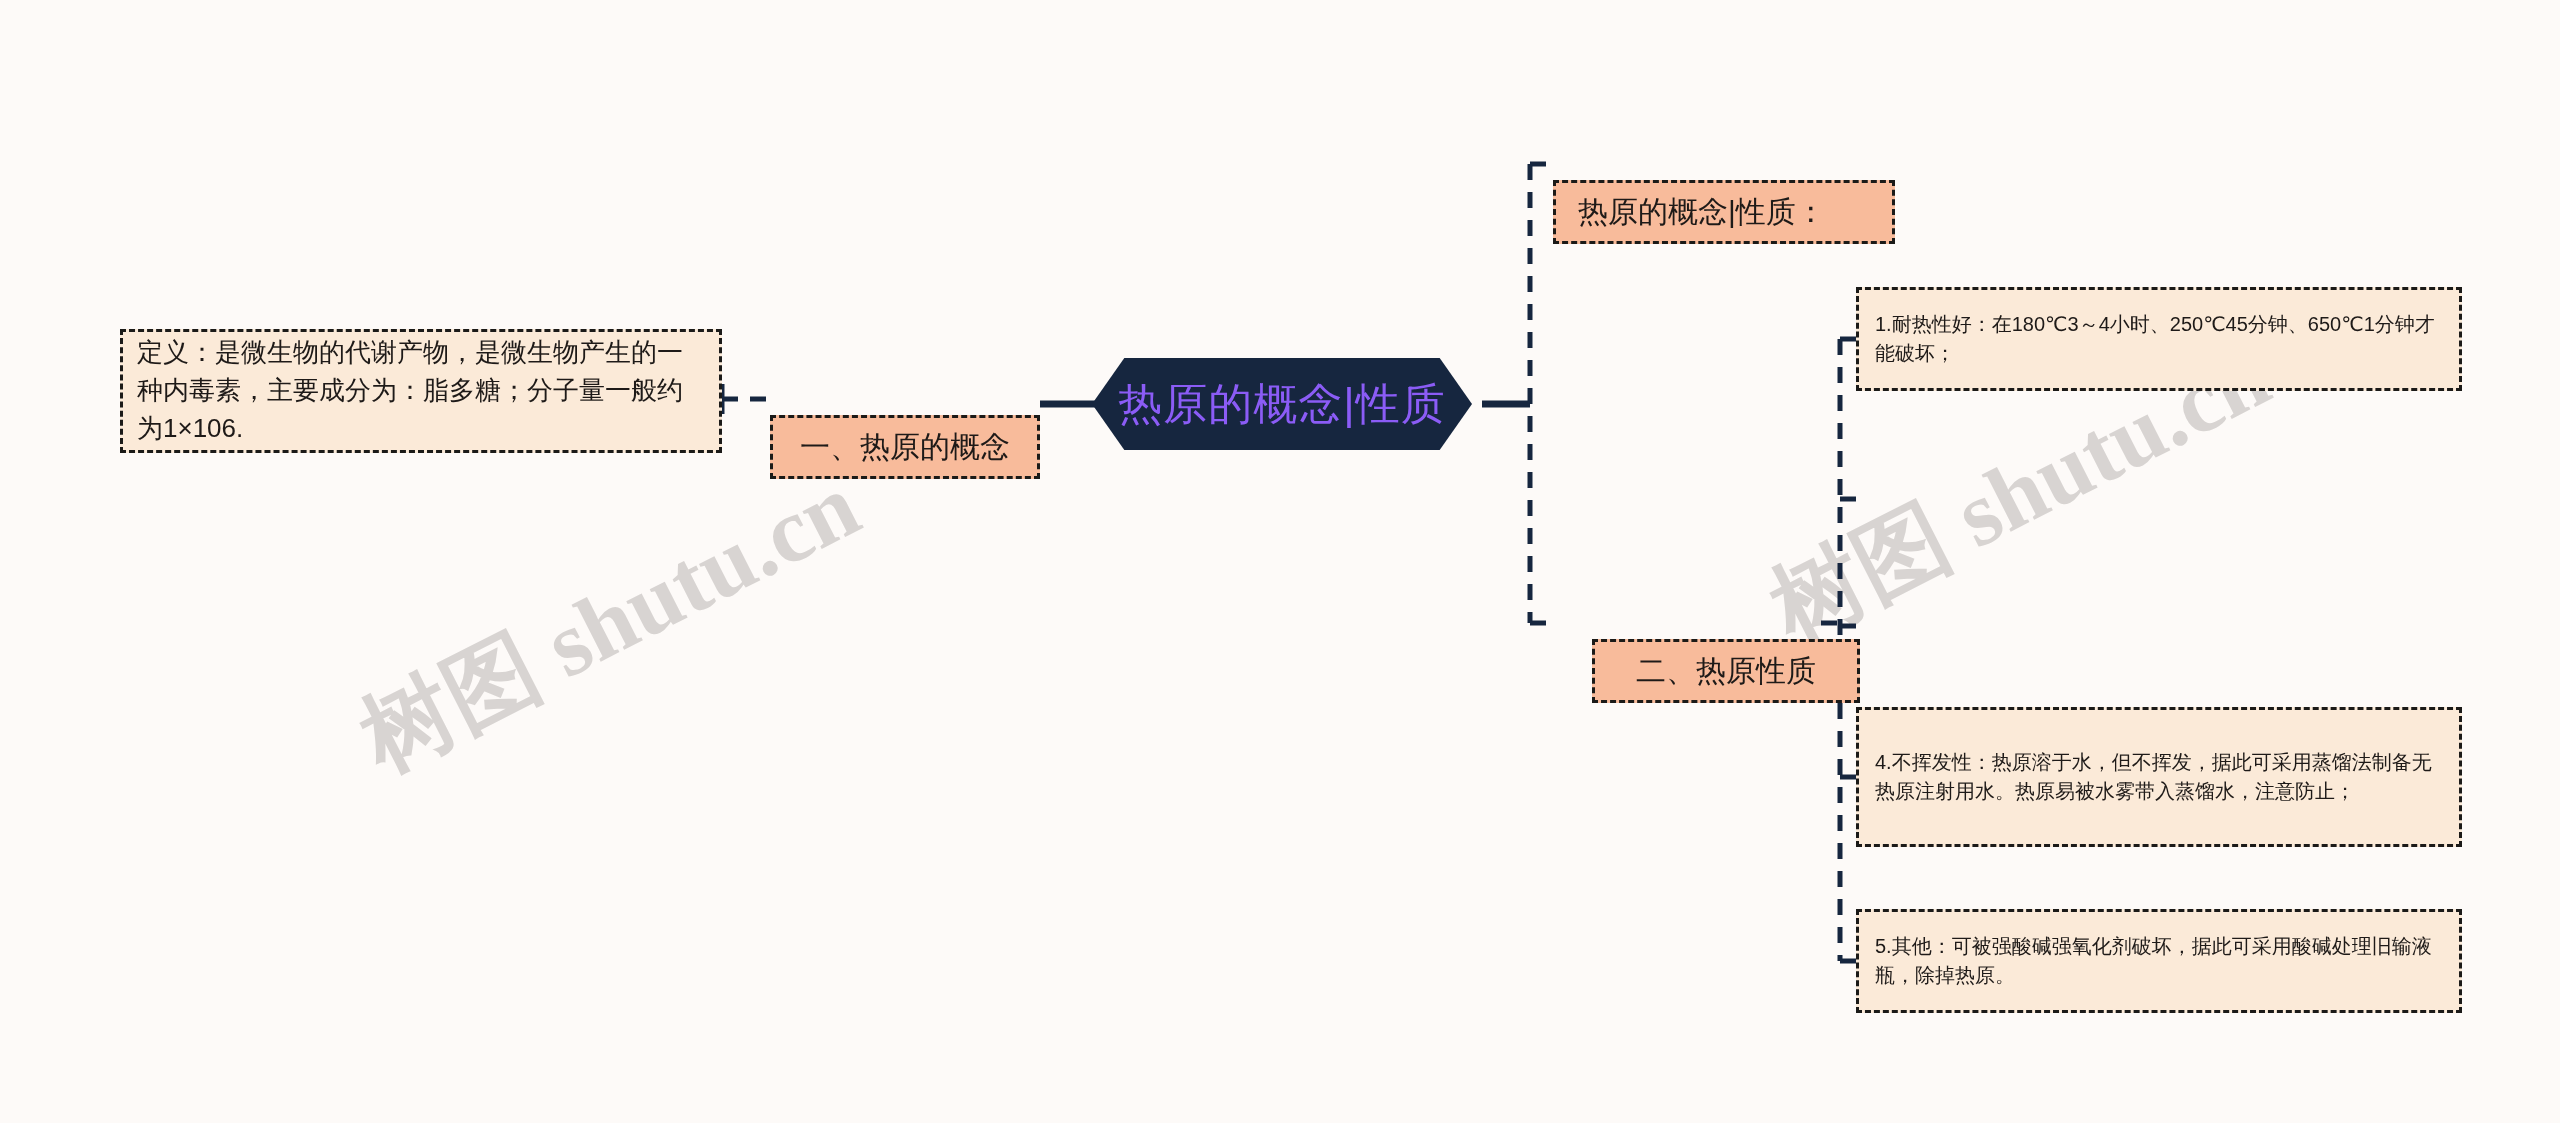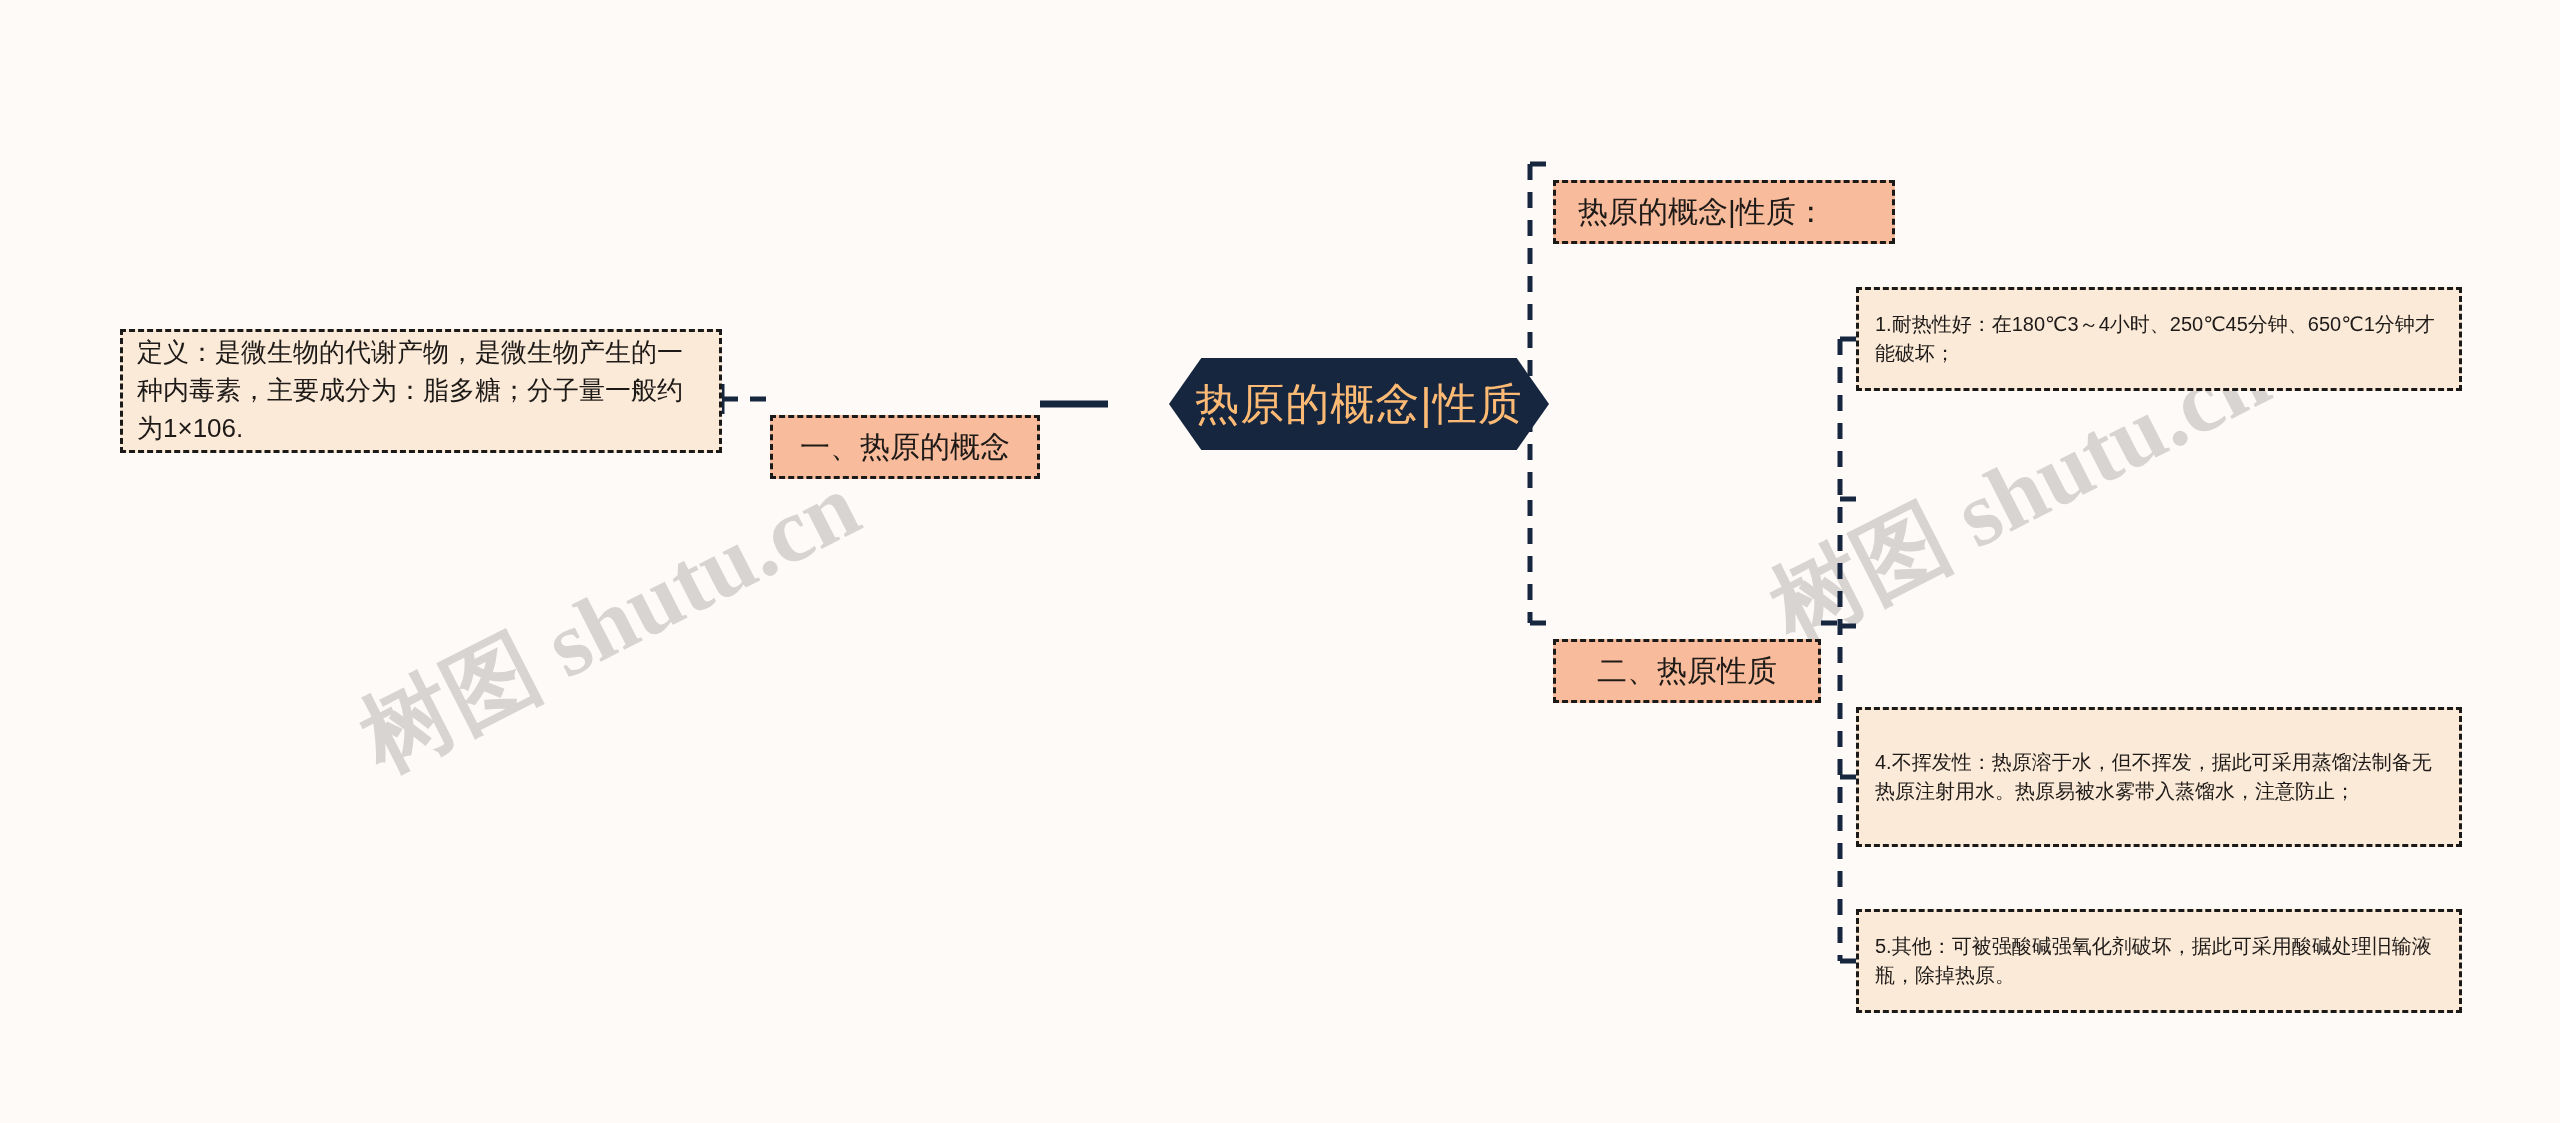--- a/index.html
+++ b/index.html
@@ -54,26 +54,26 @@
     position: absolute;
     display: flex;
     align-items: center;
     font-family: "Liberation Sans", "DejaVu Sans", sans-serif;
     color: #1e1a18;
     line-height: 1.45;
   }
 
   
   #root-node {
-    left: 1169px;
+    left: 1092px;
     top: 358px;
     width: 380px;
     height: 92px;
     background: #16263f;
-    color: #fdba74;
+    color: #8b5cf6;
     font-size: 44px;
     justify-content: center;
     letter-spacing: 1px;
     clip-path: polygon(0% 50%, 8.5% 0%, 91.5% 0%, 100% 50%, 91.5% 100%, 8.5% 100%);
   }
   #root-node .node-text { padding: 0 6px; }
 
   
   .box-salmon {
     background: #f8bb9b;
@@ -86,21 +86,21 @@
   
   .box-cream {
     background: #fbead8;
     border: 3px dashed #1b1a18;
     padding: 9px 16px;
     font-size: 20px;
   }
 
   #node-concept-title { left: 1553px; top: 132px;  width: 342px; height: 64px; justify-content: flex-start; }
   #node-branch-1      { left: 770px;  top: 367px;  width: 270px; height: 64px; justify-content: center; }
-  #node-branch-2      { left: 1553px; top: 591px;  width: 268px; height: 64px; justify-content: center; }
+  #node-branch-2      { left: 1592px; top: 591px;  width: 268px; height: 64px; justify-content: center; }
 
   #node-def {
     left: 120px; top: 329px; width: 602px; height: 124px;
     background: #fbead8; border: 3px dashed #1b1a18;
     padding: 6px 14px; font-size: 26px;
     align-items: center;
   }
 
   #leaf-1 { left: 1856px; top: 287px; width: 606px; height: 104px; }
   #leaf-2 { left: 1856px; top: 447px; width: 606px; height: 104px; }

